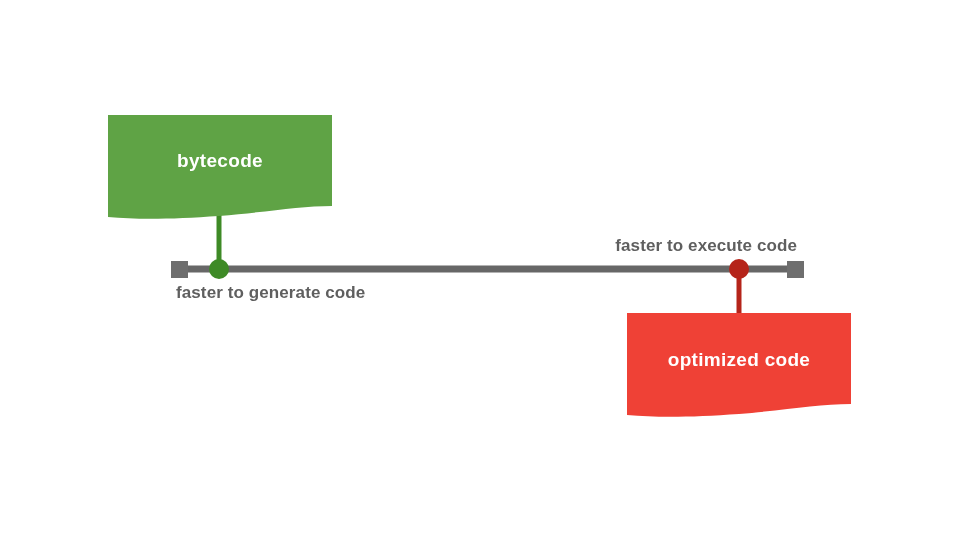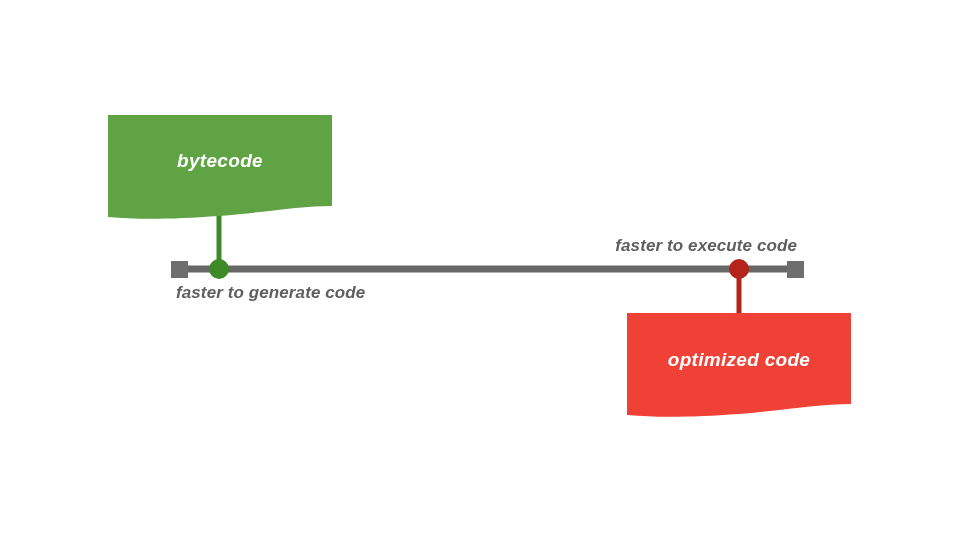--- a/index.html
+++ b/index.html
@@ -11,21 +11,20 @@
     height: 540px;
     background: #ffffff;
     font-family: "Liberation Sans", sans-serif;
     overflow: hidden;
   }
   #stage {
     position: relative;
     width: 885px;
     height: 540px;
     background: #ffffff;
-    font-style: italic;
   }
   #diagram-svg {
     position: absolute;
     left: 0;
     top: 0;
     width: 960px;
     height: 540px;
     display: block;
   }
   .node-label {

